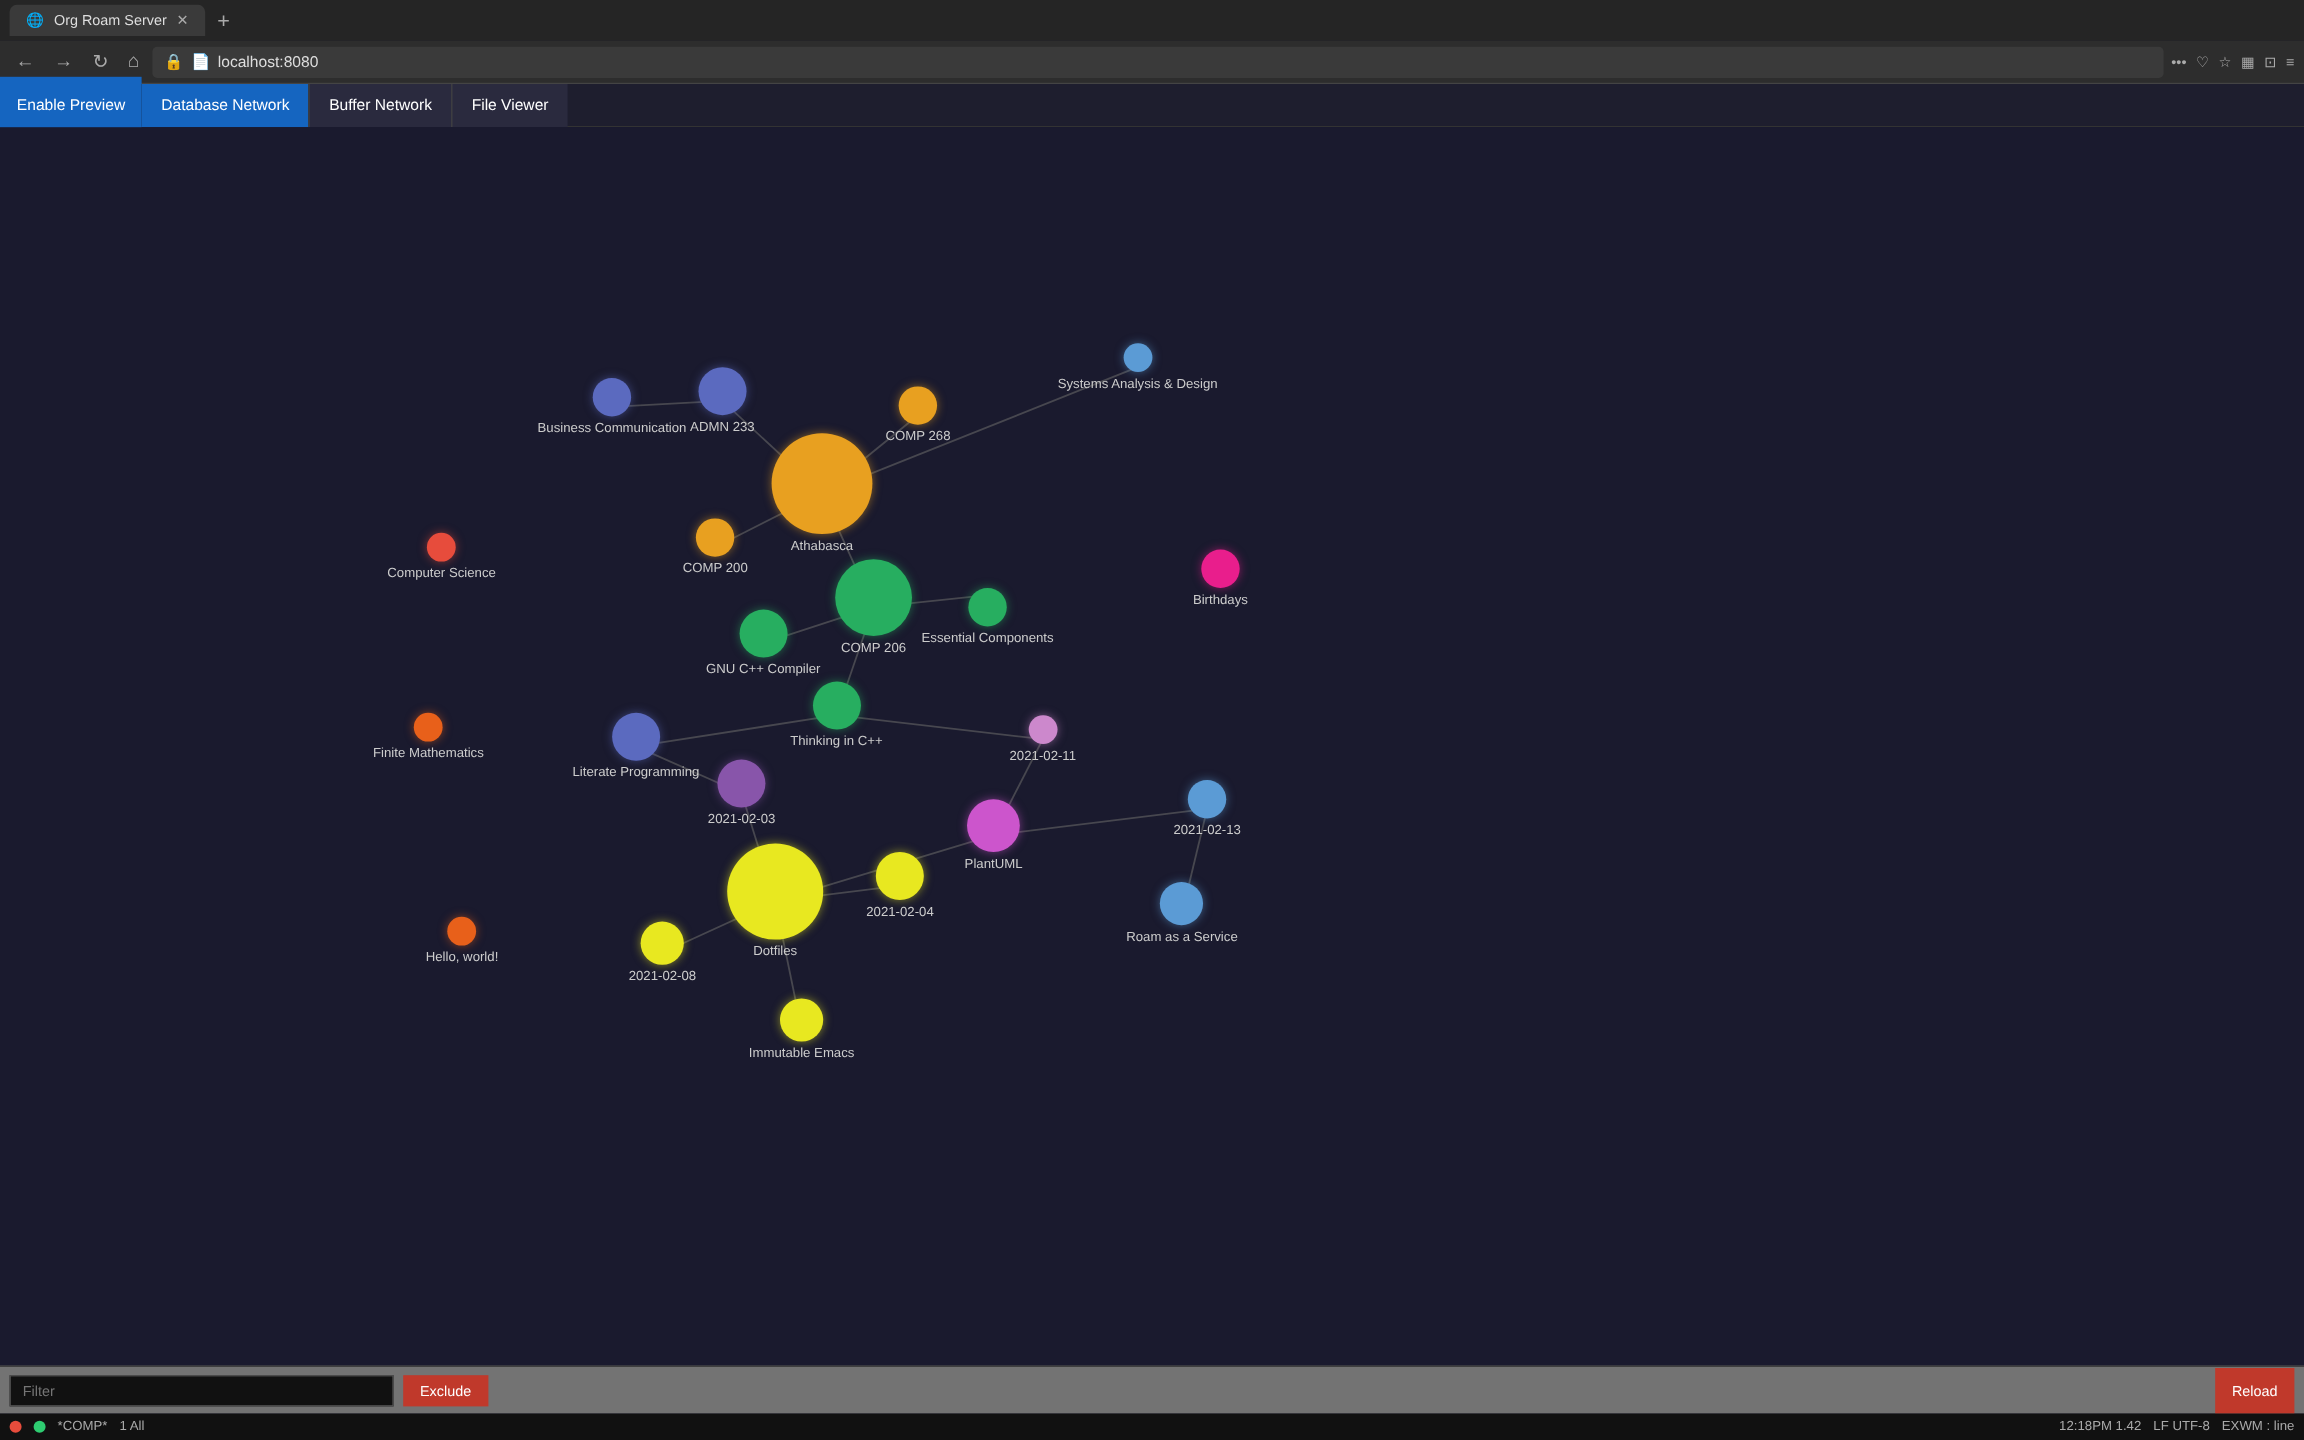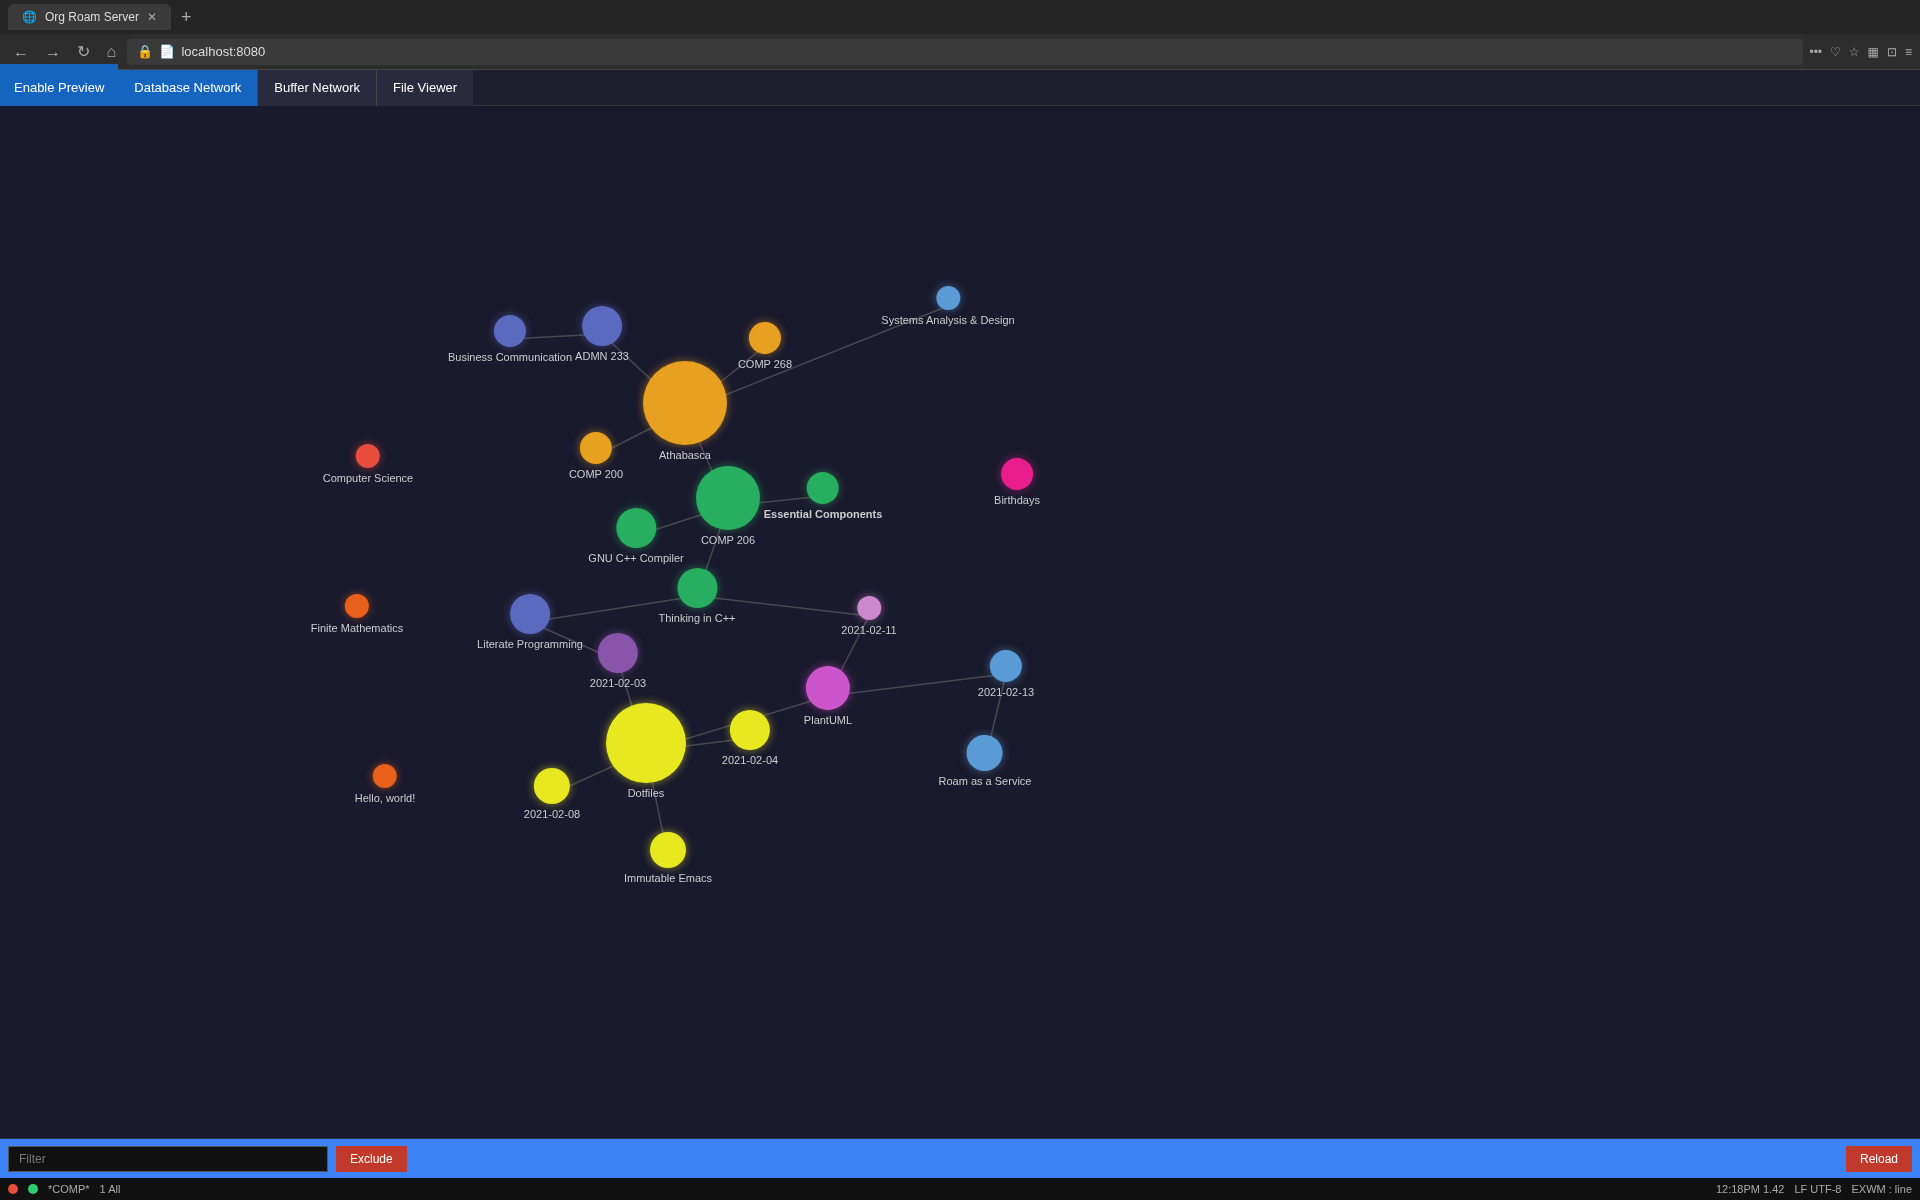--- a/index.html
+++ b/index.html
@@ -130,21 +130,21 @@
       pointer-events: none;
     }
 
     
     .bottom-bar {
       position: absolute;
       bottom: 0;
       left: 0;
       width: 1920px;
       height: 40px;
-      background: #3b82f6;
+      background: #737373;
       display: flex;
       align-items: center;
       padding: 0 8px;
       gap: 8px;
       border-top: 1px solid #333;
     }
     .filter-input {
       background: #111;
       border: 1px solid #555;
       color: #ccc;
@@ -162,21 +162,21 @@
       cursor: pointer;
       height: 26px;
     }
     .reload-btn {
       background: #c0392b;
       color: white;
       border: none;
       padding: 4px 14px;
       font-size: 12px;
       cursor: pointer;
-      height: 26px;
+      height: 38px;
       margin-left: auto;
     }
 
     
     .status-bar {
       background: #111;
       height: 22px;
       display: flex;
       align-items: center;
       padding: 0 8px;
@@ -287,21 +287,21 @@
         <div class="node-label">COMP 200</div>
       </div>
       <div class="node" style="left: 368px; top: 358px;">
         <div class="node-circle" style="width: 24px; height: 24px; background: rgb(231, 76, 60); box-shadow: rgba(231, 76, 60, 0.533) 0px 0px 8px;"></div>
         <div class="node-label">Computer Science</div>
       </div>
       <div class="node" style="left: 728px; top: 400px;">
         <div class="node-circle" style="width: 64px; height: 64px; background: rgb(39, 174, 96); box-shadow: rgba(39, 174, 96, 0.533) 0px 0px 8px;"></div>
         <div class="node-label">COMP 206</div>
       </div>
-      <div class="node" style="left: 823px; top: 390px; font-weight: bold;">
+      <div class="node" style="left: 823px; top: 408px;">
         <div class="node-circle" style="width: 32px; height: 32px; background: rgb(39, 174, 96); box-shadow: rgba(39, 174, 96, 0.533) 0px 0px 8px;"></div>
         <div class="node-label">Essential Components</div>
       </div>
       <div class="node" style="left: 1017px; top: 376px;">
         <div class="node-circle" style="width: 32px; height: 32px; background: rgb(233, 30, 140); box-shadow: rgba(233, 30, 140, 0.533) 0px 0px 8px;"></div>
         <div class="node-label">Birthdays</div>
       </div>
       <div class="node" style="left: 636px; top: 430px;">
         <div class="node-circle" style="width: 40px; height: 40px; background: rgb(39, 174, 96); box-shadow: rgba(39, 174, 96, 0.533) 0px 0px 8px;"></div>
         <div class="node-label">GNU C++ Compiler</div>

